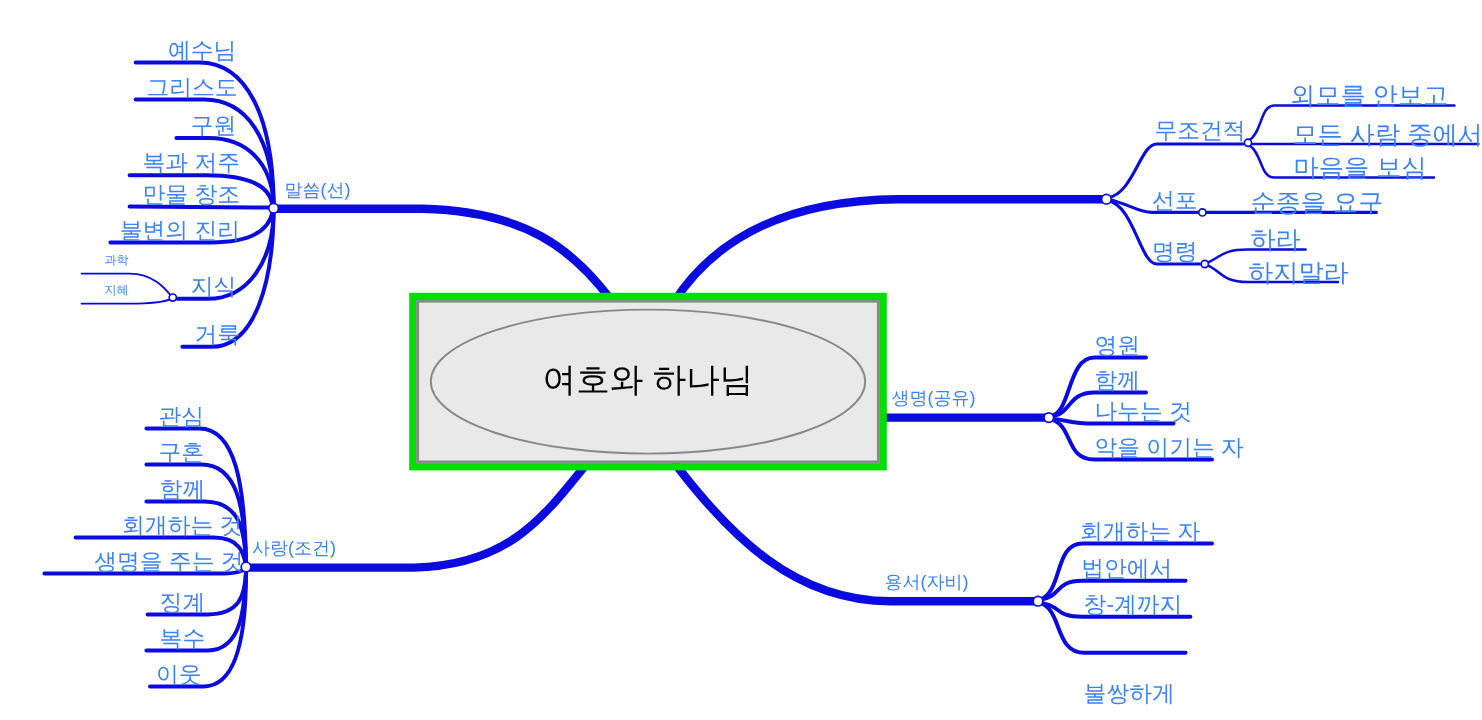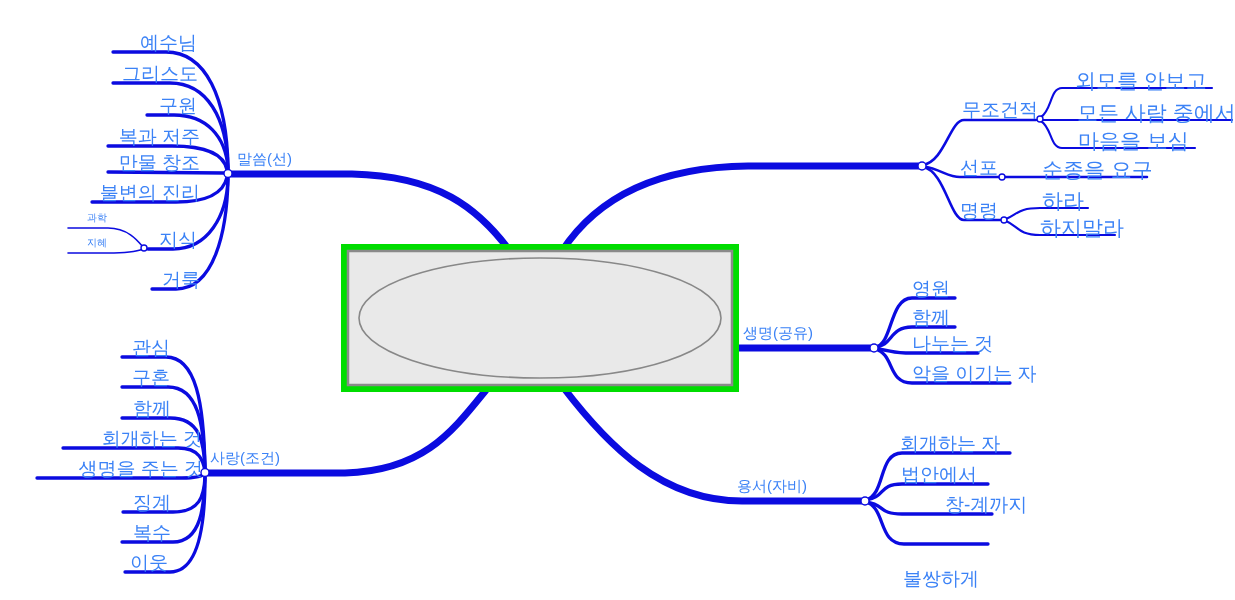--- a/index.html
+++ b/index.html
@@ -96,20 +96,21 @@
       <circle class="fold" cx="874" cy="348" r="4"></circle>
       <circle class="fold" cx="205" cy="472.5" r="4"></circle>
       <circle class="fold" cx="865" cy="501" r="4"></circle>
       <circle class="fold" cx="144" cy="248" r="3"></circle>
       <circle class="fold" cx="1040" cy="119" r="3"></circle>
       <circle class="fold" cx="1002" cy="177" r="3"></circle>
       <circle class="fold" cx="1004" cy="220" r="3"></circle>
     </g>
   </svg>
 
+  <div class="center-title">여호와 하나님</div>
 
   <div class="lbl sz-main" style="left:237px;top:151px;">말씀(선)</div>
   <div class="lbl sz-main" style="left:743px;top:325px;">생명(공유)</div>
   <div class="lbl sz-main" style="left:210px;top:450px;">사랑(조건)</div>
   <div class="lbl sz-main" style="left:737px;top:478px;">용서(자비)</div>
 
   <div class="lbl sz-child" style="right:1038px;top:33px;">예수님</div>
   <div class="lbl sz-child" style="right:1037px;top:64px;">그리스도</div>
   <div class="lbl sz-child" style="right:1038px;top:96px;">구원</div>
   <div class="lbl sz-child" style="right:1035px;top:127px;">복과 저주</div>
@@ -139,16 +140,16 @@
   <div class="lbl sz-child" style="right:1065px;top:368px;">구혼</div>
   <div class="lbl sz-child" style="right:1064px;top:399px;">함께</div>
   <div class="lbl sz-child" style="right:1033px;top:429px;">회개하는 것</div>
   <div class="lbl sz-child" style="right:1032px;top:459px;">생명을 주는 것</div>
   <div class="lbl sz-child" style="right:1064px;top:493px;">징계</div>
   <div class="lbl sz-child" style="right:1064px;top:523px;">복수</div>
   <div class="lbl sz-child" style="right:1067px;top:553px;">이웃</div>
 
   <div class="lbl sz-child" style="left:900px;top:434px;">회개하는 자</div>
   <div class="lbl sz-child" style="left:901px;top:465px;">법안에서</div>
-  <div class="lbl sz-child" style="left:945px;top:495px;">창-계까지</div>
+  <div class="lbl sz-child" style="left:903px;top:495px;">창-계까지</div>
   <div class="lbl sz-child" style="left:903px;top:525px;margin-top:44px;">불쌍하게</div>
 
 </div>
 
 </body></html>

